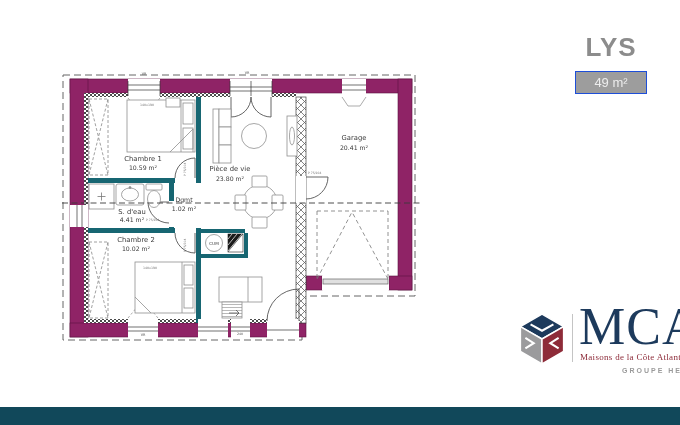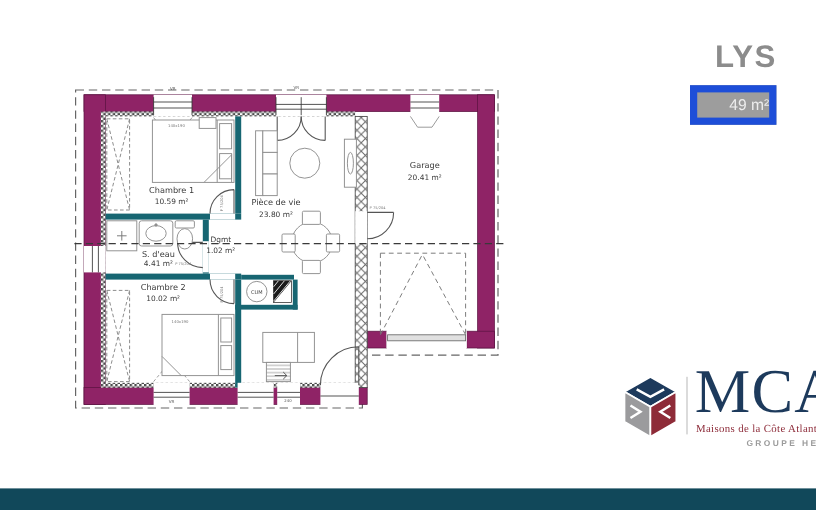--- a/index.html
+++ b/index.html
@@ -1,24 +1,24 @@
 <!DOCTYPE html>
 <html><head>
 <meta charset="utf-8">
 <style>
   html,body{margin:0;padding:0;background:#fff;}
   #stage{position:relative;width:680px;height:425px;background:#ffffff;overflow:hidden;
          font-family:"DejaVu Sans","Liberation Sans",sans-serif;}
   #plan-svg{position:absolute;left:0;top:0;width:680px;height:425px;}
   
-  #model-block{position:absolute;left:575px;top:32px;width:72px;text-align:right;}
+  #model-block{position:absolute;left:575px;top:32px;width:72px;text-align:center;}
   #model-title{font-size:26px;font-weight:bold;color:#8c8c8c;letter-spacing:1px;
                font-family:"Liberation Sans",sans-serif;}
   #area-badge{margin-top:8px;height:21px;line-height:21px;background:#9d9d9d;
-              border:6px solid #1d4ed8;color:#ededed;font-size:13px;
+              border:1px solid #1d4ed8;color:#ededed;font-size:13px;
               font-family:"Liberation Sans",sans-serif;}
   
   #brand{position:absolute;left:0;top:0;width:680px;height:425px;pointer-events:none;}
   #logo-cube{position:absolute;left:518px;top:312px;}
   #logo-divider{position:absolute;left:572px;top:314px;width:1px;height:48px;background:#c4c4c4;}
   #mca-text{position:absolute;left:579px;top:301px;font-family:"Liberation Serif",serif;
             font-size:52px;line-height:1;color:#1d3a5c;letter-spacing:1px;white-space:nowrap;}
   #mca-tagline{position:absolute;left:580px;top:352px;font-family:"Liberation Serif",serif;
                font-size:9px;color:#8d2b39;white-space:nowrap;letter-spacing:0.3px;}
   #mca-group{position:absolute;left:622px;top:367px;font-family:"Liberation Sans",sans-serif;

